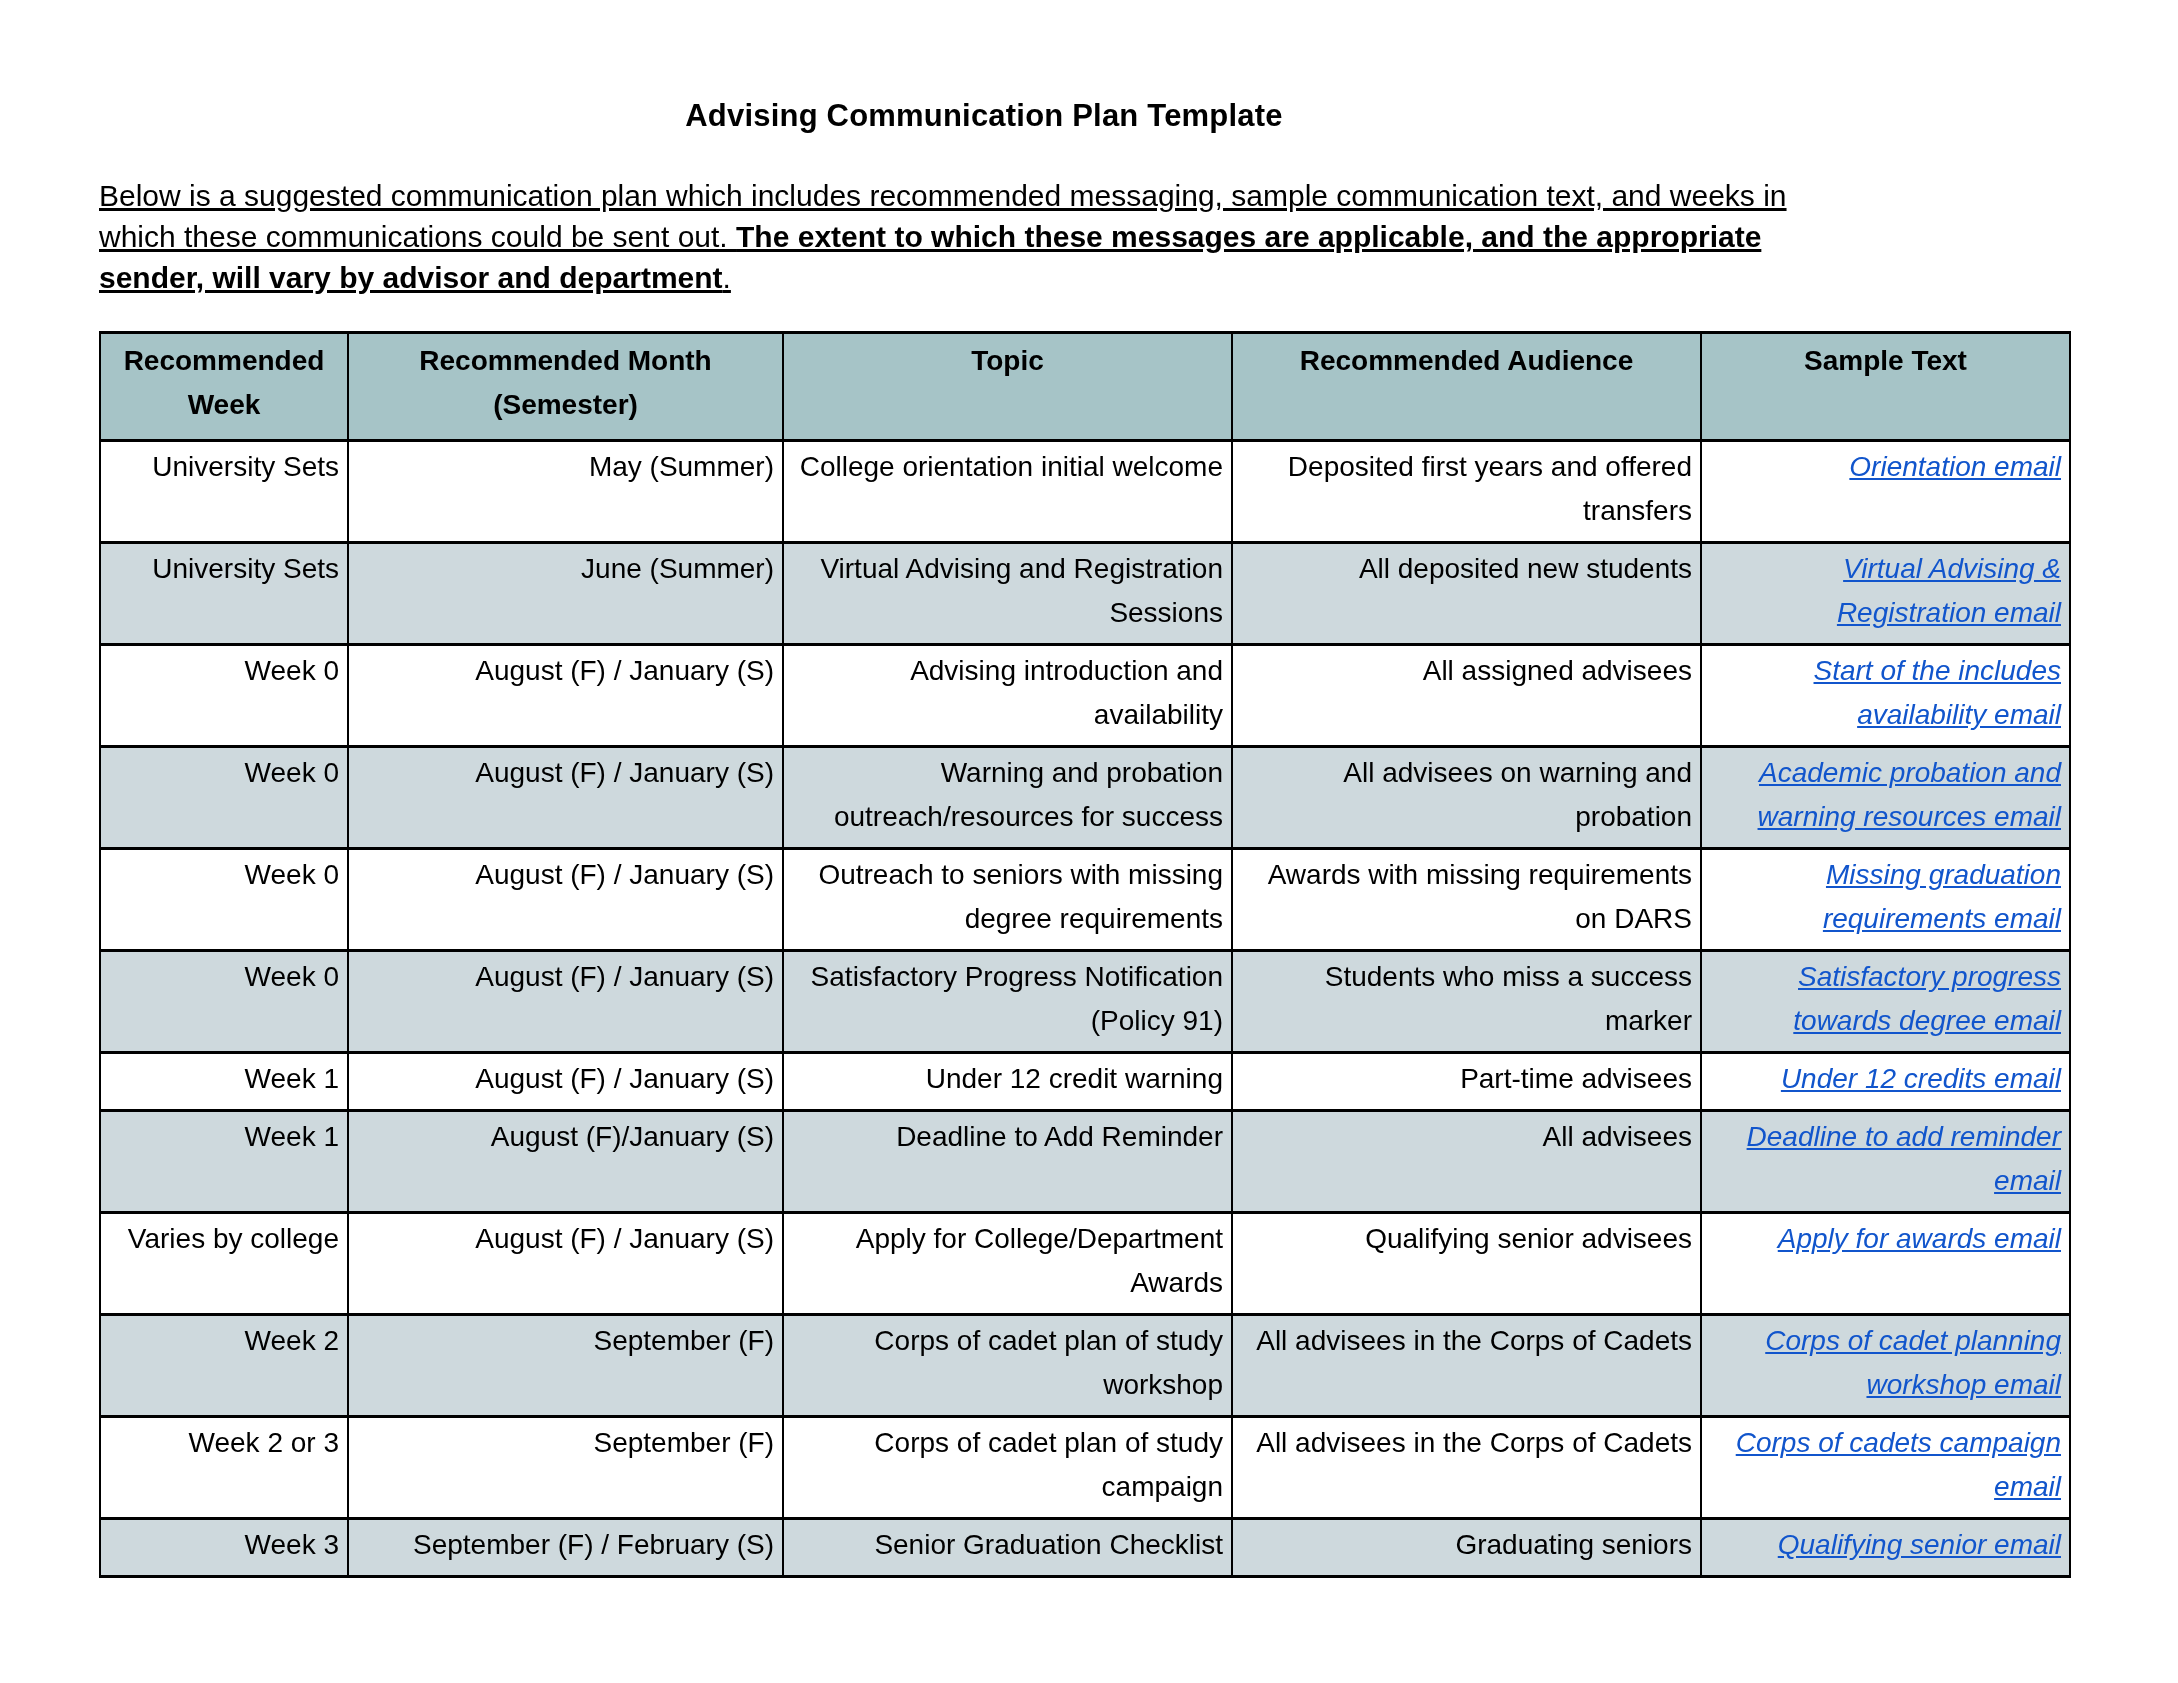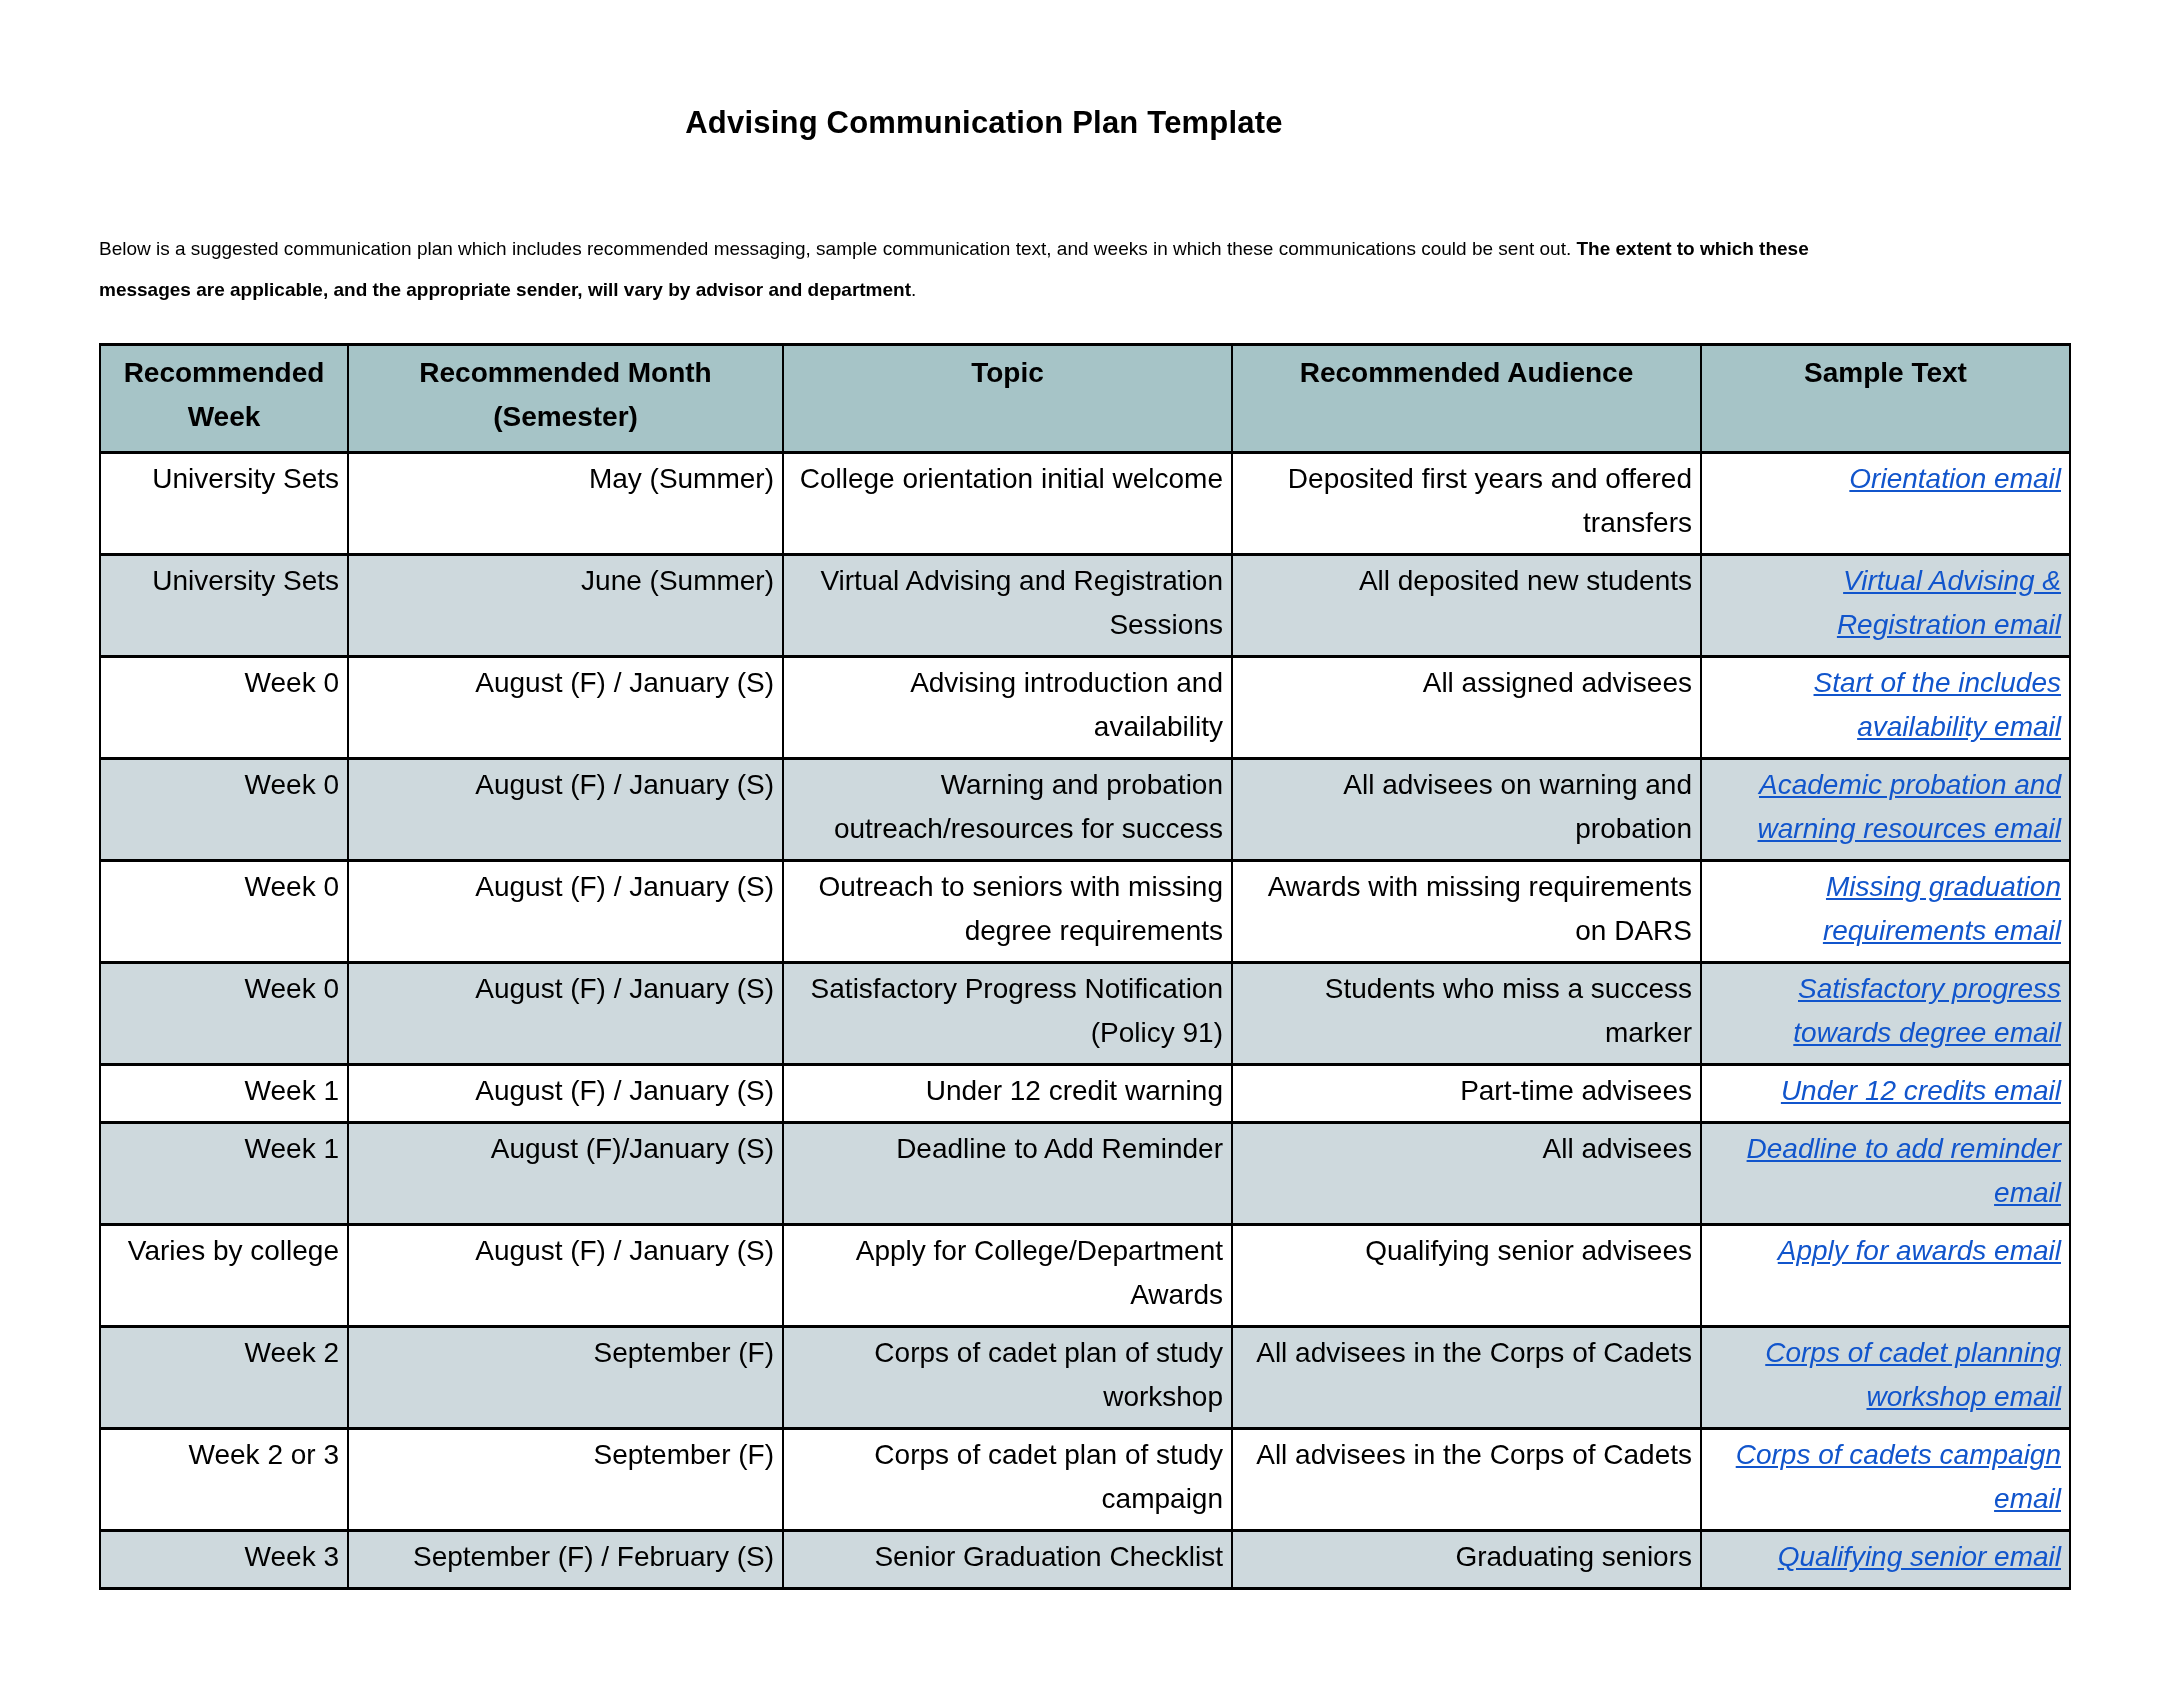--- a/index.html
+++ b/index.html
@@ -8,37 +8,38 @@
     background: #ffffff;
   }
   body {
     width: 2178px;
     height: 1683px;
     font-family: "Liberation Sans", sans-serif;
     color: #000000;
     overflow: hidden;
   }
   .page {
-    padding: 8px 99px;
+    padding: 1px 99px;
     box-sizing: border-box;
     width: 1968px;
   }
   .doc-title {
     margin: 0;
     padding-top: 97px;
     text-align: center;
     font-size: 31px;
     font-weight: bold;
     letter-spacing: 0.2px;
   }
   .intro {
-    margin-top: 87px;
-    font-size: 19px;
+    margin-top: 41px;
+    font-size: 30px;
     line-height: 41px;
     max-width: 1990px;
+    text-decoration: underline;
   }
   .intro .bold {
     font-weight: bold;
   }
   table.plan-table {
     margin-top: 33px;
     width: 1970px;
     border-collapse: collapse;
     table-layout: fixed;
     font-size: 28px;

